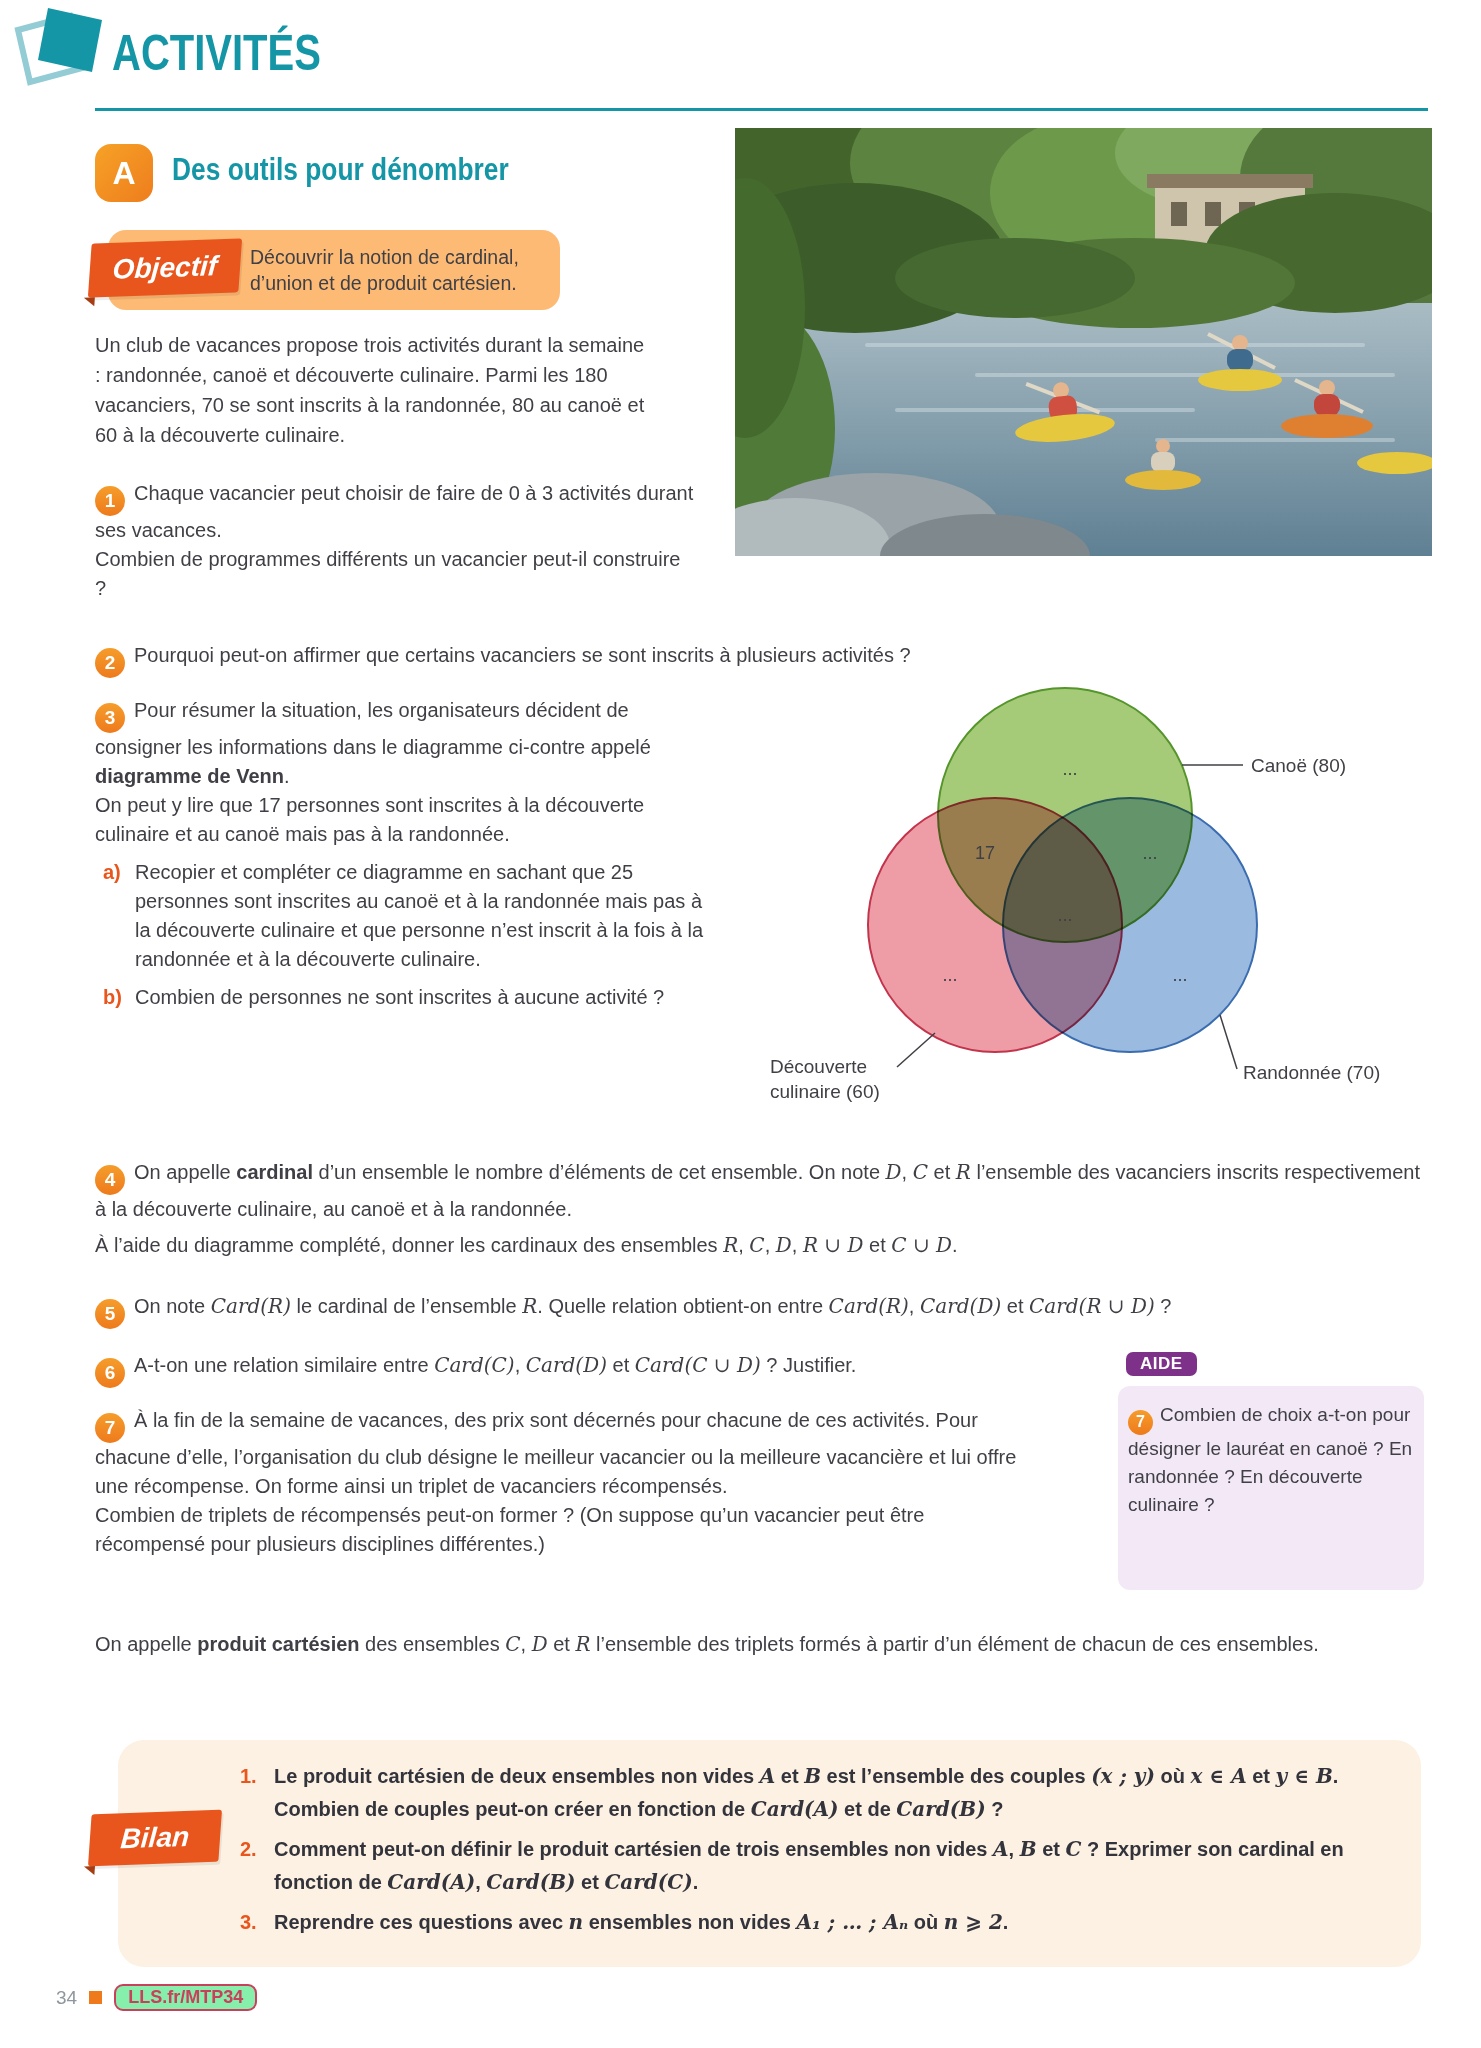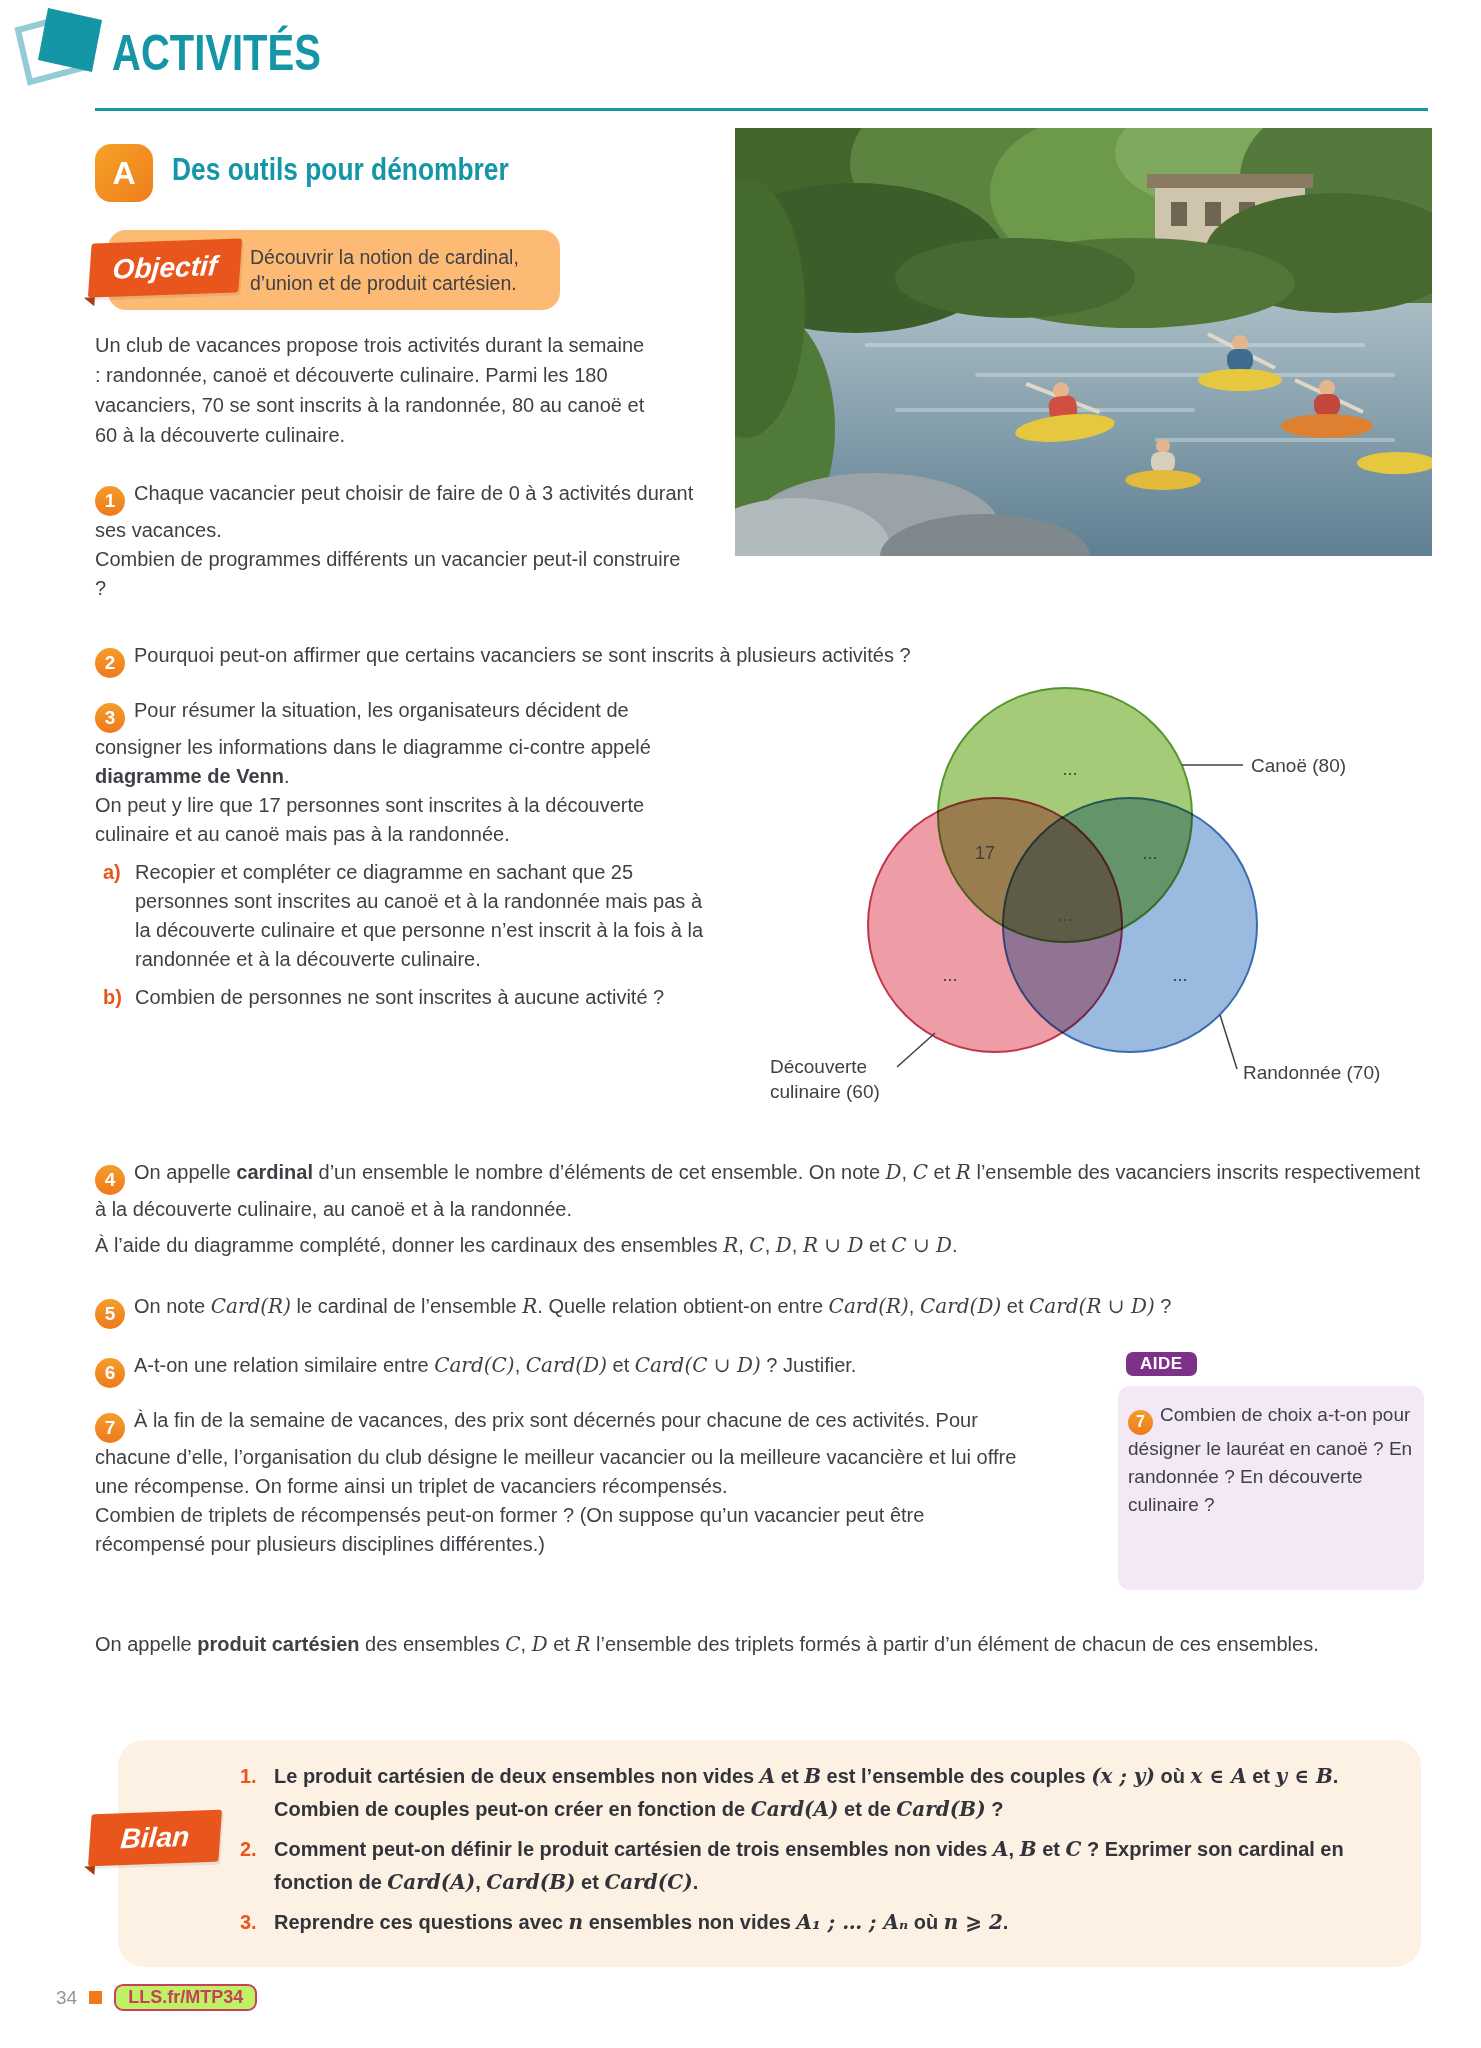--- a/index.html
+++ b/index.html
@@ -52,21 +52,21 @@
   .aide-box p{margin:0}
   .aide-num{display:inline-flex;width:25px;height:25px;border-radius:50%;background:linear-gradient(180deg,#f59d2b,#ee7a1c);color:#fff;font-weight:700;font-size:16px;align-items:center;justify-content:center;margin-right:7px;vertical-align:-6px}
 
   .bilan-box{left:118px;top:1740px;width:1303px;height:227px;background:#fcf1e2;border-radius:26px;padding:20px 36px 0 122px;box-sizing:border-box}
   .bilan-item{display:flex;font-weight:700;font-size:20px;line-height:33px;color:#33333c;margin-bottom:7px}
   .bilan-num{color:#e9561d;width:34px;flex:none}
 
   .footer{left:56px;top:1984px;display:flex;align-items:center;gap:12px}
   .footer-page{color:#8f969c;font-size:19px}
   .footer-square{width:13px;height:13px;background:#ee7a1c}
-  .footer-pill{border:2px solid #c8405c;border-radius:9px;color:#c8405c;font-weight:700;font-size:18px;padding:1px 12px;background:#bef264}
+  .footer-pill{border:2px solid #c8405c;border-radius:9px;color:#c8405c;font-weight:700;font-size:18px;padding:1px 12px;background:#86efac}
 
   .b{font-weight:700}
   .m{font-family:"DejaVu Serif","DejaVu Sans",serif;font-style:italic}
   .bm{font-family:"DejaVu Serif","DejaVu Sans",serif;font-style:italic;font-weight:700}
 </style>
 </head>
 <body>
 
 <div class="page">
 

